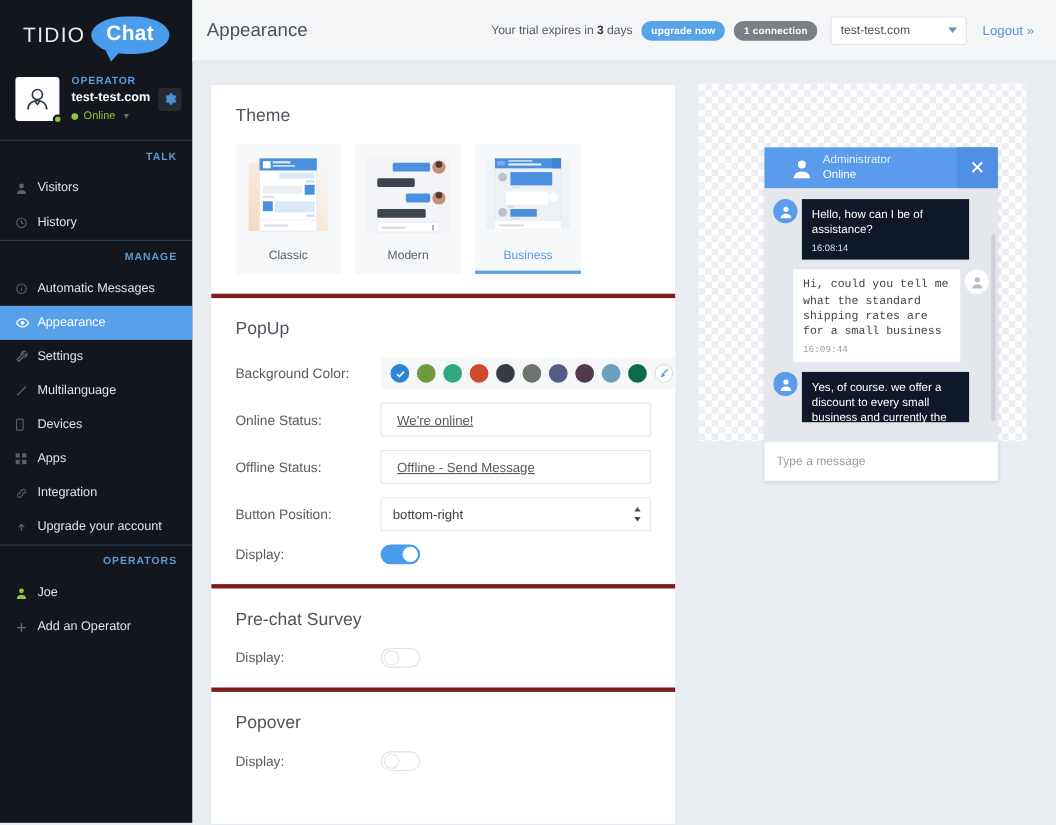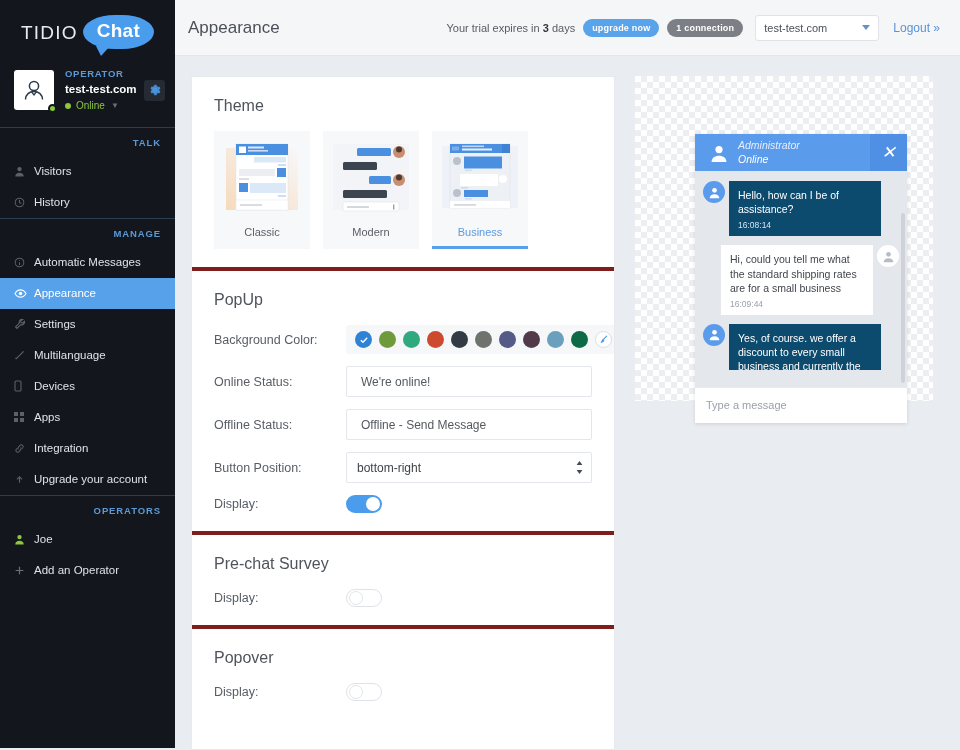--- a/index.html
+++ b/index.html
@@ -182,21 +182,21 @@
   .sw.sel { display: flex; align-items: center; justify-content: center; }
   .sw.sel svg { display: block; }
   .sw.custom {
     background: #fff; border: 1px solid #dadde2;
     display: flex; align-items: center; justify-content: center;
   }
   .inp {
     width: 248px; height: 31px;
     border: 1px solid #e3e6eb; border-radius: 2px;
     background: #fff; display: flex; align-items: center;
-    padding: 0 14px; font-size: 12px; color: #54595f;
+    padding: 0 14px; font-size: 12px; color: #54595f; text-decoration: underline;
   }
   .sel-box {
     width: 248px; height: 31px;
     border: 1px solid #e3e6eb; border-radius: 2px; background: #fff;
     display: flex; align-items: center; padding: 0 8px 0 10px;
     font-size: 12px; color: #3e434a;
   }
   .sel-box .spin {
     margin-left: auto; display: flex; flex-direction: column;
     line-height: 5px; color: #4a4f57; font-size: 8px;
@@ -222,42 +222,42 @@
     background-position: 0 0, 6px 6px;
     position: relative;
   }
   .chatwin {
     position: absolute; left: 60px; top: 58px;
     width: 212px; background: #e4e7ec;
     box-shadow: 0 1px 4px rgba(0,0,0,.12);
   }
   .chat-head {
     height: 37px; background: #5b9bec; display: flex; align-items: center;
-    padding-left: 14px; color: #fff; font-style: italic;
+    padding-left: 24px; color: #fff;
   }
   .chat-head .hav { width: 20px; height: 20px; flex: 0 0 20px; }
   .chat-head .htxt { margin-left: 9px; line-height: 1.25; }
   .chat-head .h1 { font-size: 10.5px; color: #e4eefc; }
   .chat-head .h2 { font-size: 10.5px; color: #fff; }
   .chat-head .xbtn {
     margin-left: auto; width: 37px; height: 37px; background: #4f90e4;
     display: flex; align-items: center; justify-content: center;
     font-size: 17px; color: #fff; font-weight: 300;
   }
   .chat-body { padding: 10px 8px 8px 8px; position: relative; }
   .msg { display: flex; margin-bottom: 9px; }
   .msg .pav {
     width: 22px; height: 22px; flex: 0 0 22px; border-radius: 50%;
     display: flex; align-items: center; justify-content: center;
   }
   .msg .pav.agent { background: #5b9bec; }
   .msg .pav.user { background: #fff; }
   .bubble { padding: 7px 9px 6px 9px; max-width: 152px; }
-  .bubble.agent { background: #0c4a6e; color: #fff; margin-left: 4px; }
-  .bubble.user { background: #fff; color: #41464d; margin-right: 4px; }
+  .bubble.agent { background: #0f172a; color: #fff; margin-left: 4px; }
+  .bubble.user { background: #fff; color: #41464d; margin-right: 4px; font-family: Liberation Mono, monospace; }
   .bubble .btxt { font-size: 10.5px; line-height: 1.35; }
   .bubble .btime { font-size: 8.5px; margin-top: 4px; }
   .bubble.agent .btime { color: #d4e5fa; }
   .bubble.user .btime { color: #9ba0a8; }
   .msg.user-row { justify-content: flex-end; }
   .msg.clipped { max-height: 46px; overflow: hidden; }
   .chat-input {
     height: 36px; background: #fff; border-top: 1px solid #e7eaee;
     display: flex; align-items: center; padding-left: 11px;
     font-size: 11px; color: #9ba0a8;

